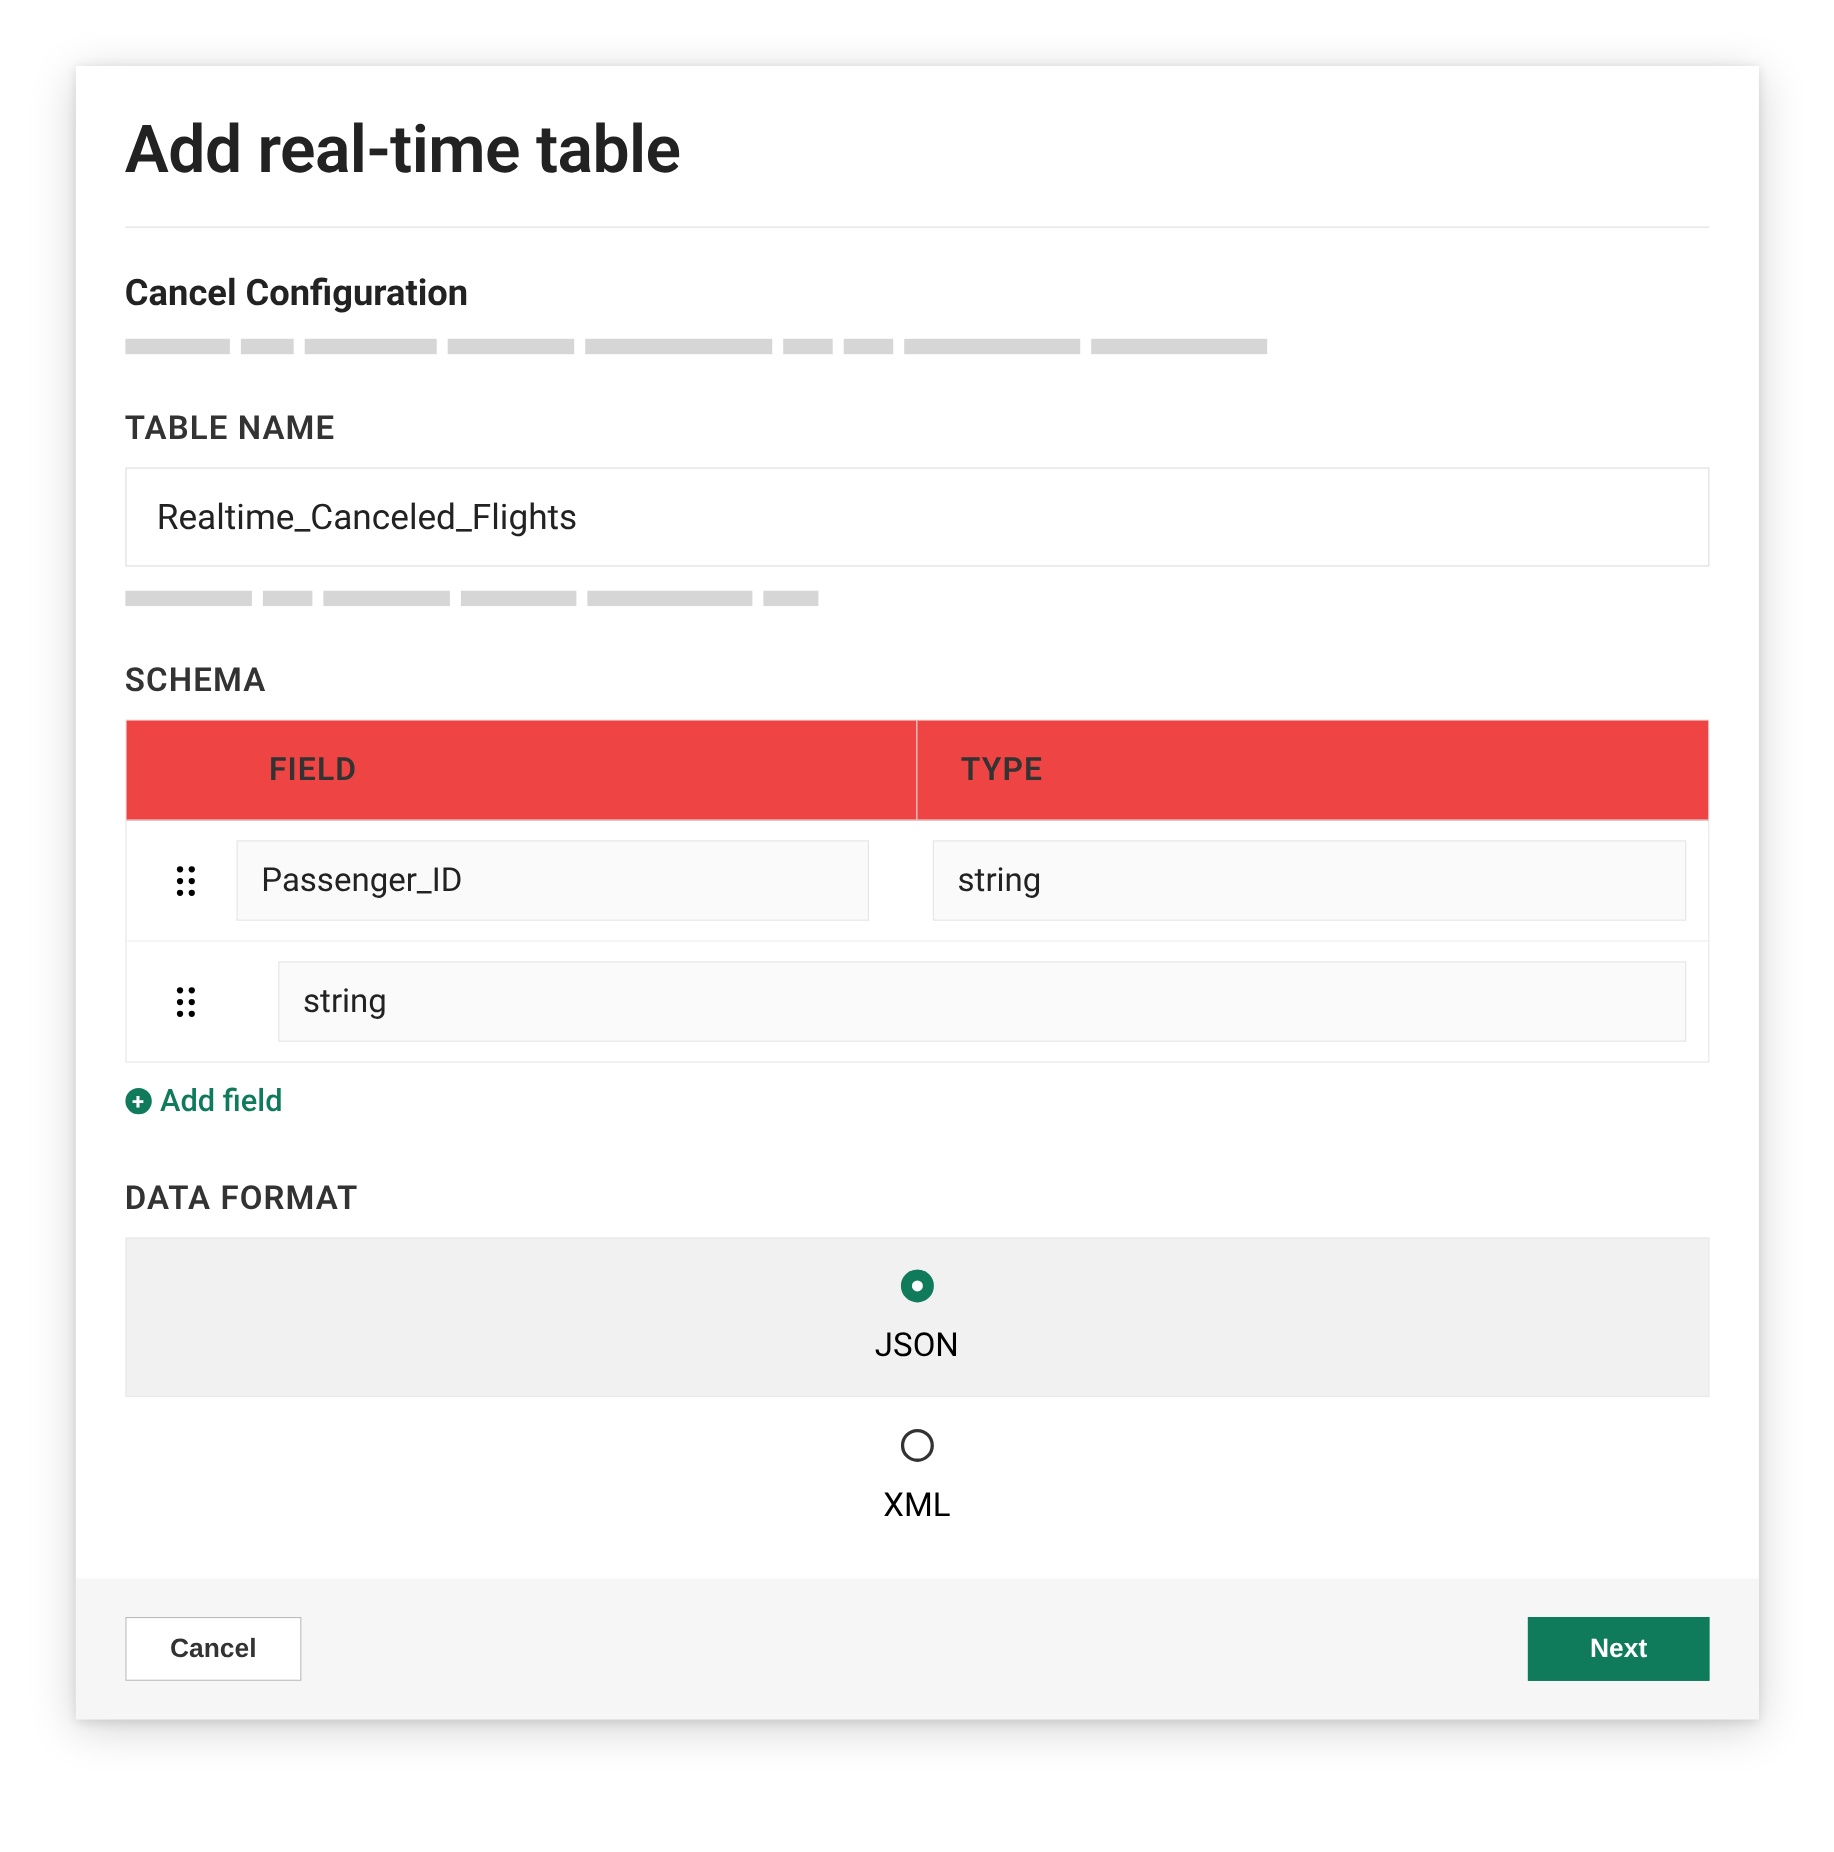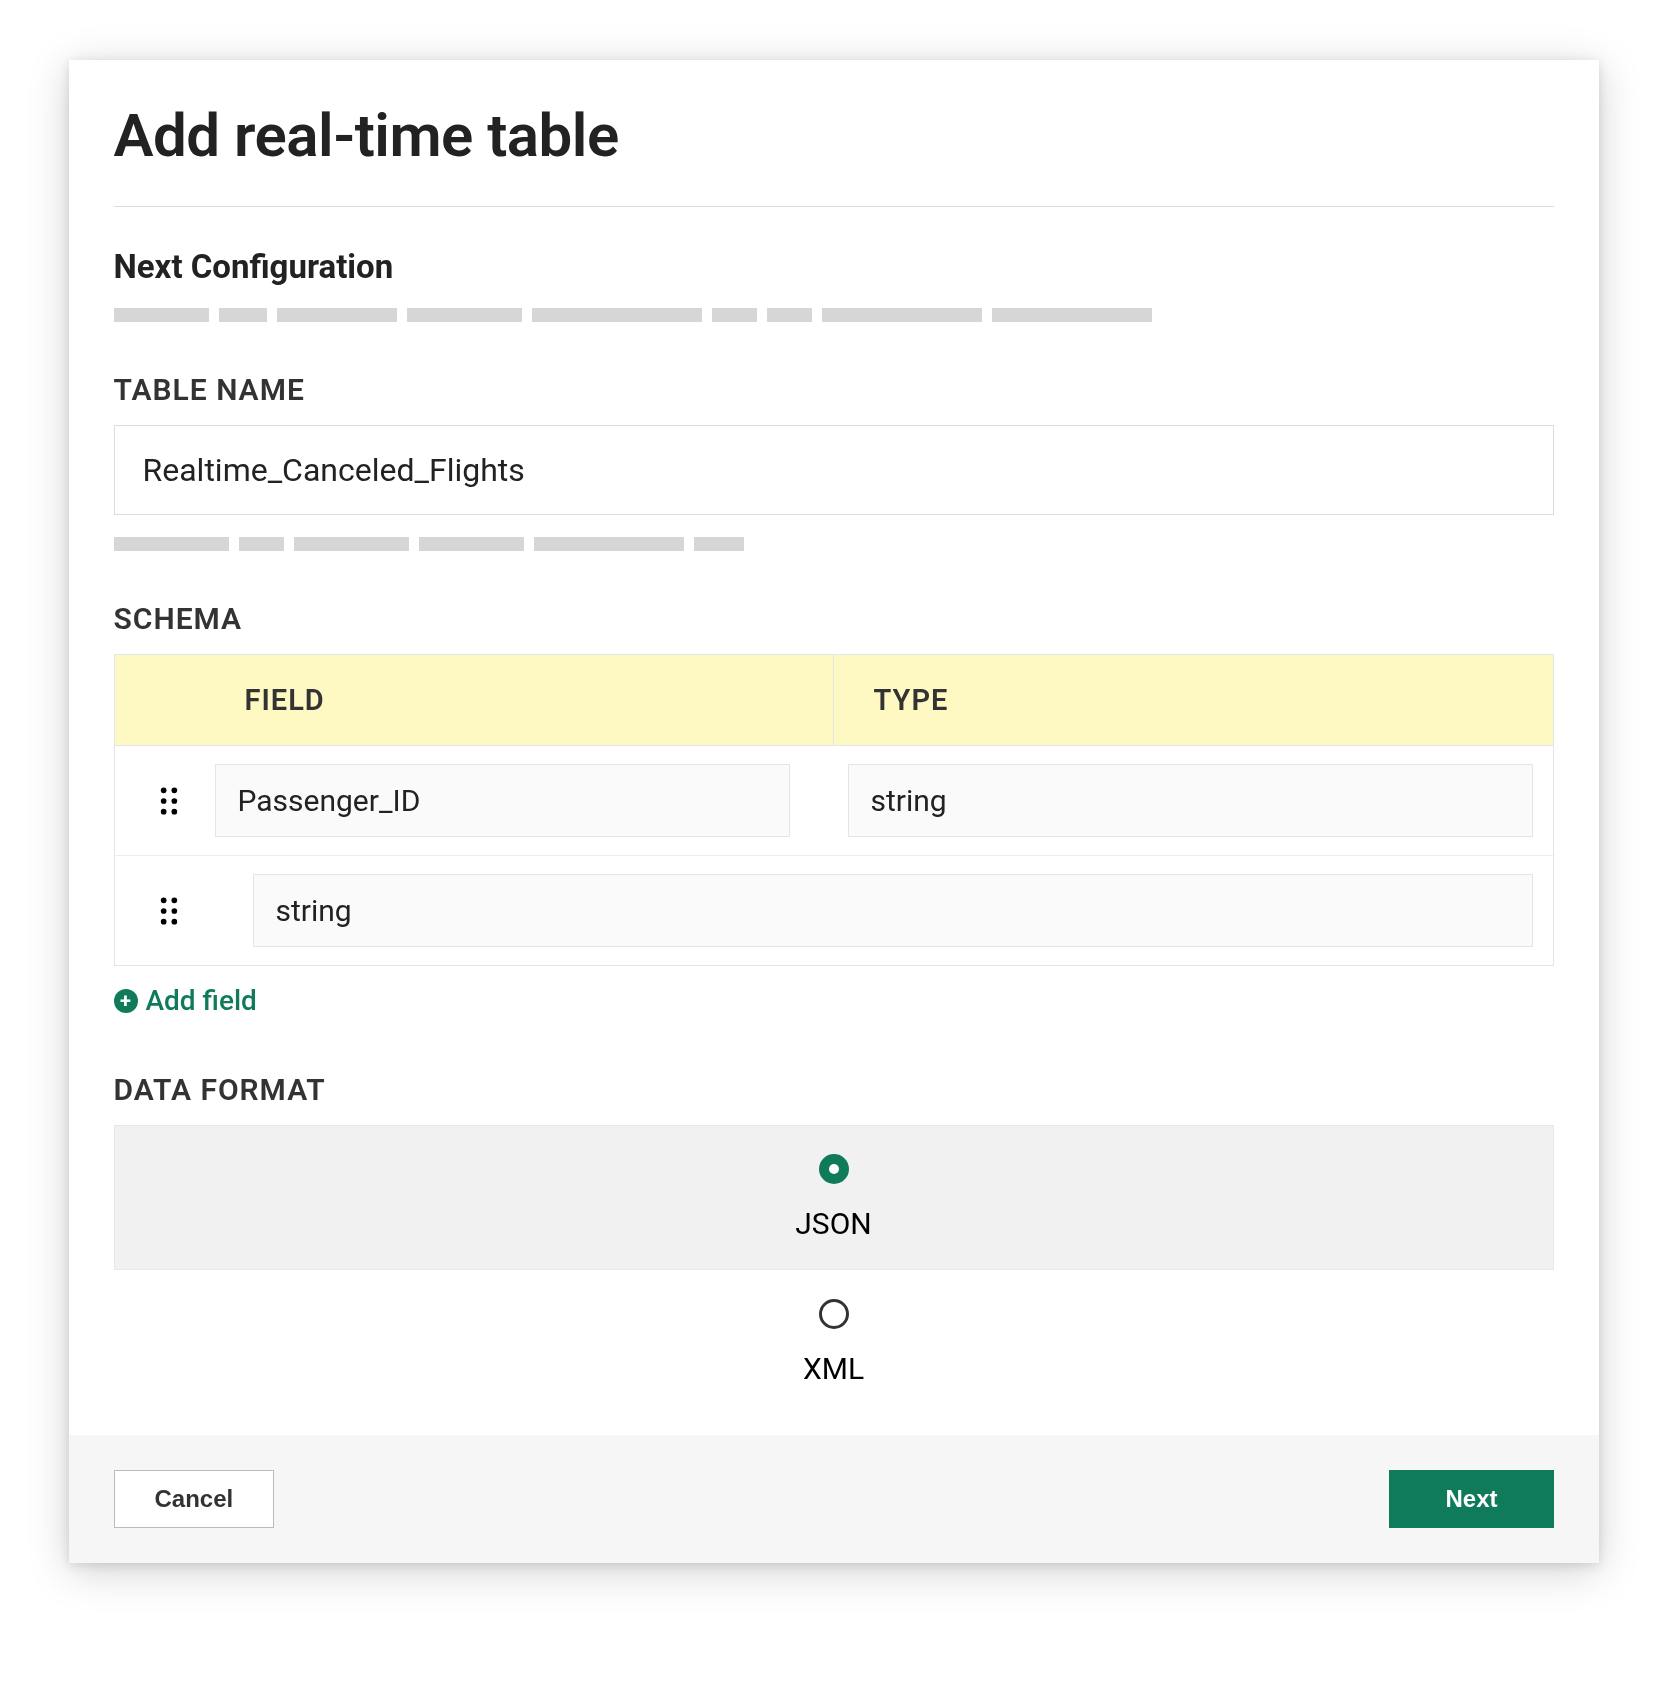--- a/index.html
+++ b/index.html
@@ -81,21 +81,21 @@
       color: #222;
       margin-bottom: 22px;
       background: #fff;
     }
     .schema-table {
       border: 1px solid #e5e5e5;
       margin-bottom: 18px;
     }
     .schema-header {
       display: flex;
-      background: #fef9c3;
+      background: #ef4444;
       border-bottom: 1px solid #e5e5e5;
     }
     .schema-header .col-field {
       width: 50%;
       padding: 28px 20px 28px 130px;
       font-size: 29px;
       font-weight: 600;
       letter-spacing: 1px;
       color: #333;
       border-right: 1px solid #e5e5e5;
@@ -239,21 +239,21 @@
   </style>
 </head>
 <body>
 
 <div class="dialog">
   <div class="dialog-body">
 
     <h1 class="title">Add real-time table</h1>
     <hr class="divider">
 
-    <div class="section-heading">Next Configuration</div>
+    <div class="section-heading">Cancel Configuration</div>
     <div class="skeleton-line skel-a">
       <span class="bar"></span>
         <span class="bar"></span>
         <span class="bar"></span>
         <span class="bar"></span>
         <span class="bar"></span>
         <span class="bar"></span>
         <span class="bar"></span>
         <span class="bar"></span>
         <span class="bar"></span>

